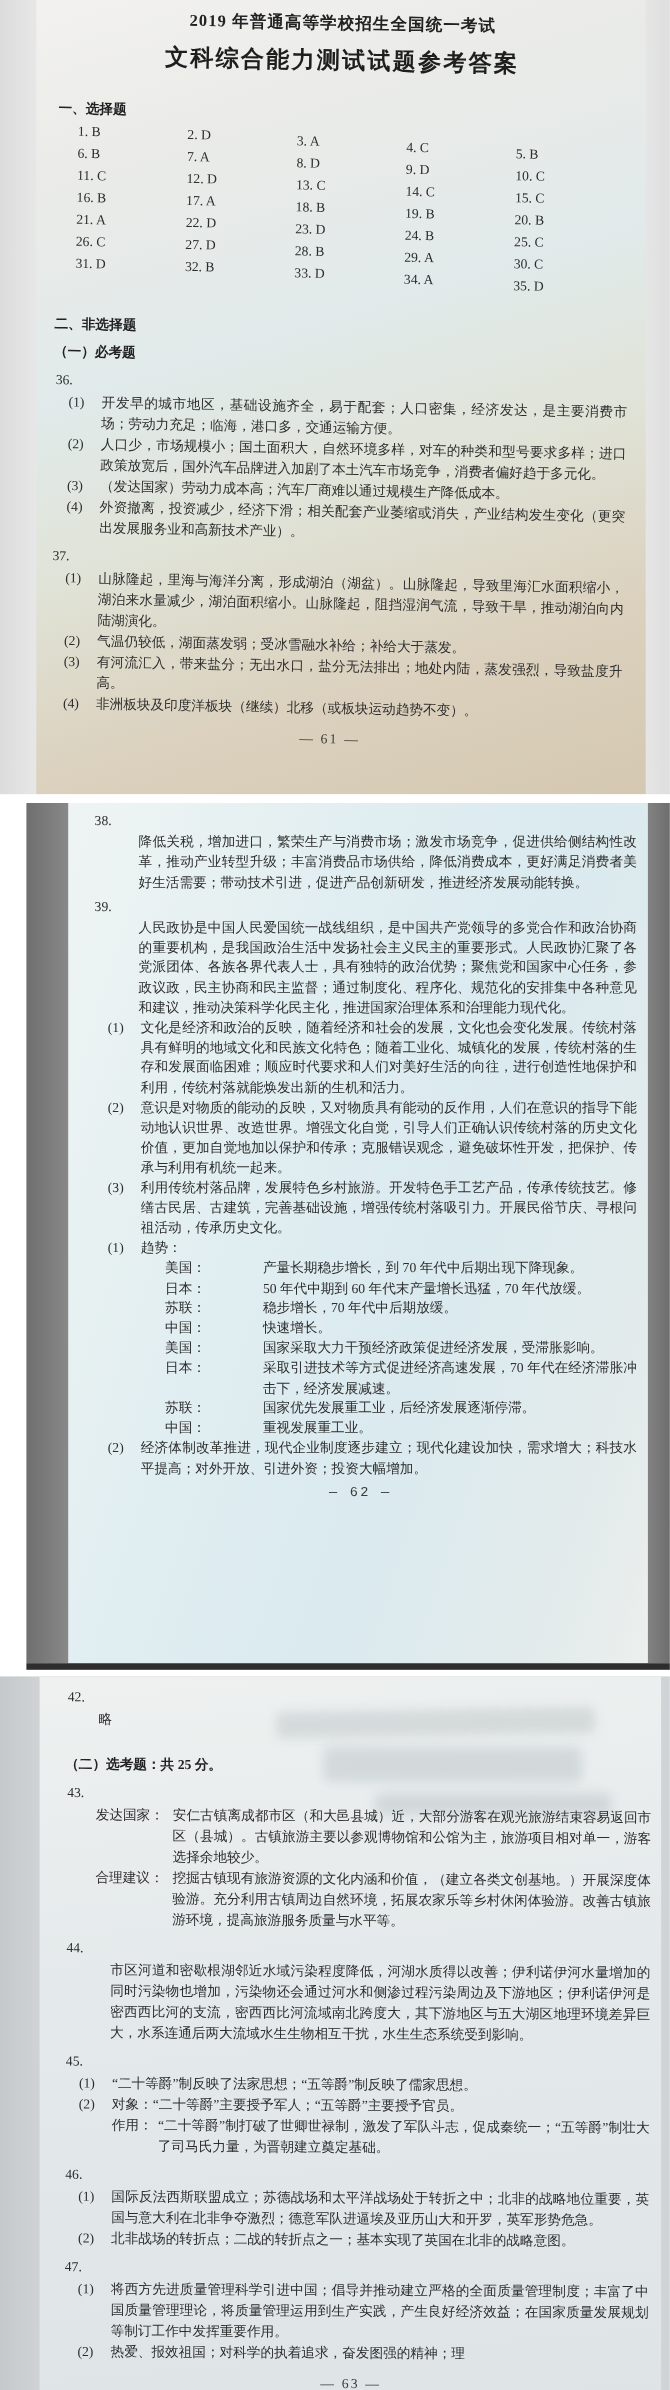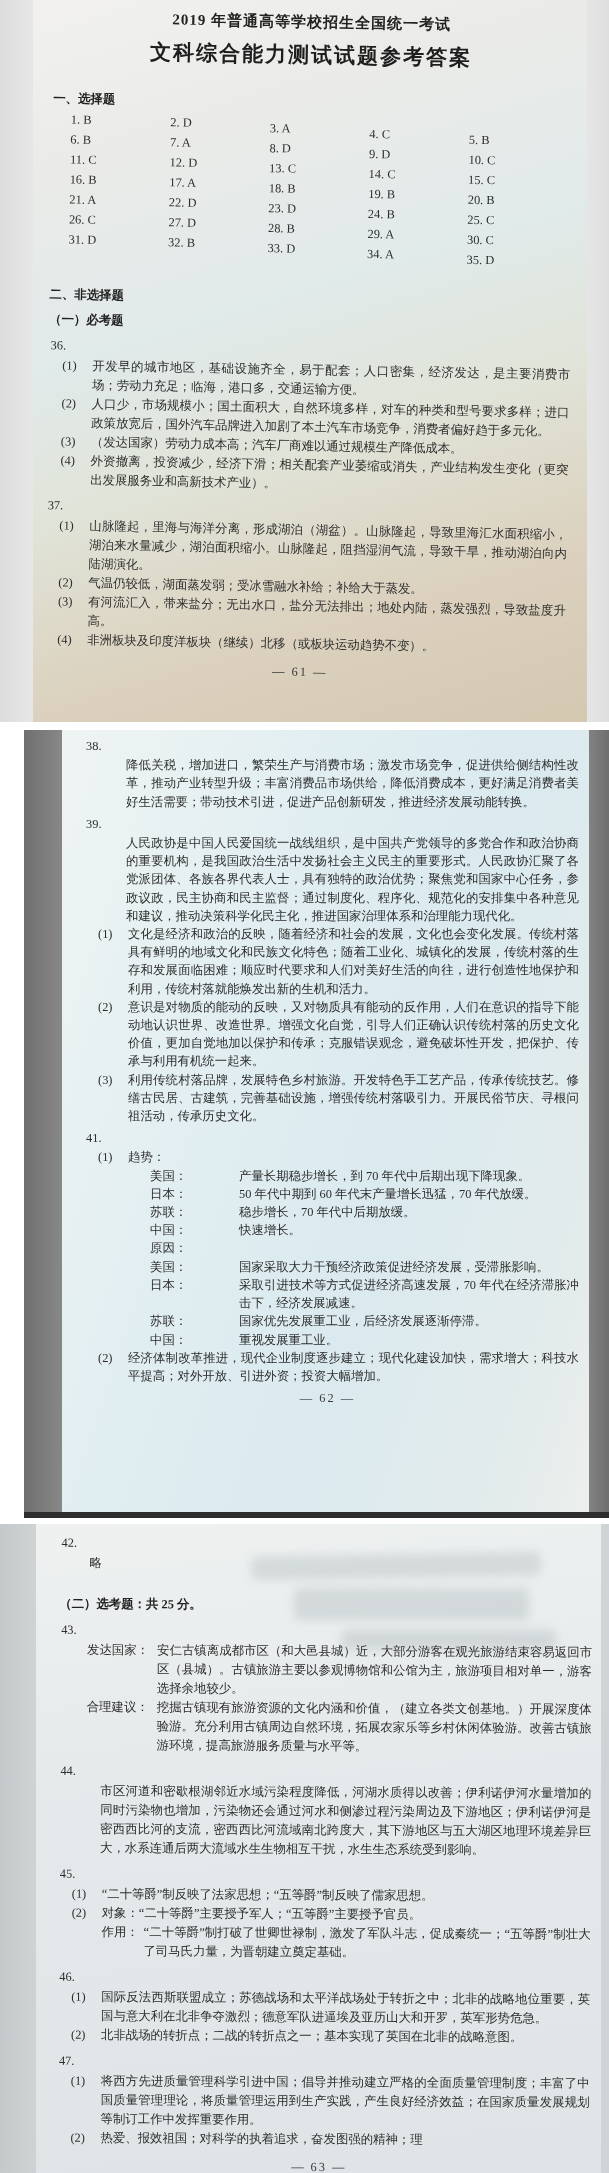--- a/index.html
+++ b/index.html
@@ -30,21 +30,21 @@
   .p2 .num{margin-top:4px;}
   .plain{margin:0 4px 0 54px;text-align:justify;}
   .plain2{margin-left:42px;}
   .hang{display:flex;margin-right:4px;}
   .hang .txt{flex:1;text-align:justify;}
   .item{margin-left:26px;}    .item .tag{flex:0 0 30px;}
   .label{margin-left:40px;}   .label .tag{flex:0 0 70px;}
   .sub{margin-left:78px;gap:45px;}     .sub .tag{flex:0 0 44px;}
   .sublabel{margin-left:56px;}.sublabel .tag{flex:0 0 42px;}
   .footer{text-align:center;margin-top:9px;letter-spacing:2px;color:#3a3a3a;}
-  .p2 .footer{margin-top:4px;}
+  .p2 .footer{margin-top:4px;font-family:Liberation Mono, monospace;}
 
   .answers{display:flex;margin:2px 10px 0 30px;}
   .acol{flex:1;}
   .acol:nth-child(2){padding-top:1px;}
   .acol:nth-child(3){padding-top:5px;}
   .acol:nth-child(4){padding-top:9px;}
   .acol:nth-child(5){padding-top:13px;}
   .cell{height:20px;}
 
   .ghost{position:absolute;background:rgba(120,135,140,.20);filter:blur(5px);border-radius:6px;}
@@ -167,44 +167,39 @@
             <div class="txt">文化是经济和政治的反映，随着经济和社会的发展，文化也会变化发展。传统村落具有鲜明的地域文化和民族文化特色；随着工业化、城镇化的发展，传统村落的生存和发展面临困难；顺应时代要求和人们对美好生活的向往，进行创造性地保护和利用，传统村落就能焕发出新的生机和活力。</div>
           </div>
           <div class="hang item">
             <div class="tag">(2)</div>
             <div class="txt">意识是对物质的能动的反映，又对物质具有能动的反作用，人们在意识的指导下能动地认识世界、改造世界。增强文化自觉，引导人们正确认识传统村落的历史文化价值，更加自觉地加以保护和传承；克服错误观念，避免破坏性开发，把保护、传承与利用有机统一起来。</div>
           </div>
           <div class="hang item">
             <div class="tag">(3)</div>
             <div class="txt">利用传统村落品牌，发展特色乡村旅游。开发特色手工艺产品，传承传统技艺。修缮古民居、古建筑，完善基础设施，增强传统村落吸引力。开展民俗节庆、寻根问祖活动，传承历史文化。</div>
           </div>
-          <div class="num">41.</div>
           <div class="hang item">
             <div class="tag">(1)</div>
             <div class="txt">趋势：</div>
           </div>
           <div class="hang sub">
             <div class="tag">美国：</div>
             <div class="txt">产量长期稳步增长，到 70 年代中后期出现下降现象。</div>
           </div>
           <div class="hang sub">
             <div class="tag">日本：</div>
             <div class="txt">50 年代中期到 60 年代末产量增长迅猛，70 年代放缓。</div>
           </div>
           <div class="hang sub">
             <div class="tag">苏联：</div>
             <div class="txt">稳步增长，70 年代中后期放缓。</div>
           </div>
           <div class="hang sub">
             <div class="tag">中国：</div>
             <div class="txt">快速增长。</div>
-          </div>
-          <div class="hang sub">
-            <div class="tag">原因：</div>
-            <div class="txt"></div>
           </div>
           <div class="hang sub">
             <div class="tag">美国：</div>
             <div class="txt">国家采取大力干预经济政策促进经济发展，受滞胀影响。</div>
           </div>
           <div class="hang sub">
             <div class="tag">日本：</div>
             <div class="txt">采取引进技术等方式促进经济高速发展，70 年代在经济滞胀冲击下，经济发展减速。</div>
           </div>
           <div class="hang sub">

